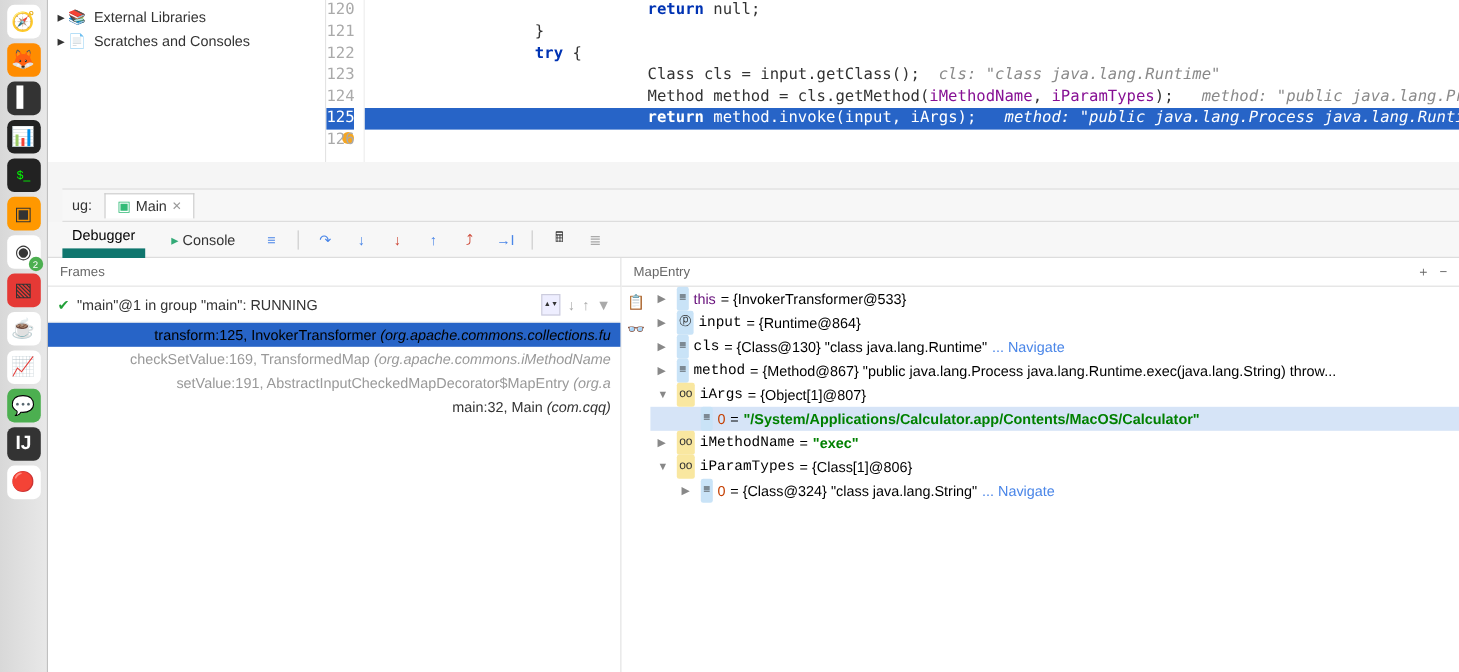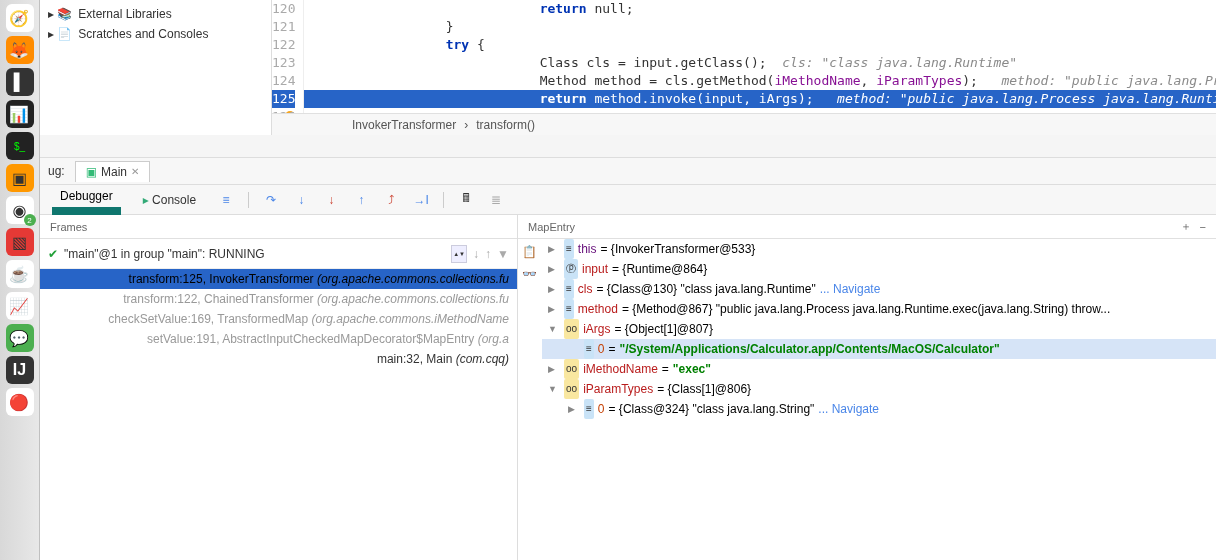--- a/index.html
+++ b/index.html
@@ -32,21 +32,21 @@
 .gutter-bp { display:inline-block; width:10px; height:10px; background:#f5a623; border-radius:50%; margin-left:4px; }
 .code { flex:1; position:relative; }
 .code-line { height:18px; line-height:18px; white-space:pre; padding-left:16px; }
 .hl-exec { background:#2764c7; color:#fff; }
 .hl-exec .kw, .hl-exec .comment, .hl-exec .id { color:#fff; }
 .kw { color:#0033b3; font-weight:bold; }
 .id { color:#871094; }
 .comment { color:#8a8a8a; font-style:italic; }
 .breadcrumb { position:absolute; bottom:0; left:0; right:0; height:22px; background:#f7f7f7; border-top:1px solid #e0e0e0; display:flex; align-items:center; padding-left:80px; gap:8px; color:#555; }
 
-.dbg-tabs { position:absolute; left:40px; top:157px; right:0; height:28px; background:#f7f7f7; border-top:1px solid #ddd; border-bottom:1px solid #ddd; display:flex; align-items:center; padding-left:8px; gap:10px; }
+.dbg-tabs { position:absolute; left:52px; top:157px; right:0; height:28px; background:#f7f7f7; border-top:1px solid #ddd; border-bottom:1px solid #ddd; display:flex; align-items:center; padding-left:8px; gap:10px; }
 .dbg-main-tab{background:#fff;border:1px solid #ccc;border-bottom:none;padding:3px 10px;display:flex;align-items:center;gap:4px;}
 .dbg-close{color:#999;font-size:10px;}
 
 .dbg-toolbar { position:absolute; left:40px; top:185px; right:0; height:30px; background:#f7f7f7; border-bottom:1px solid #ddd; display:flex; align-items:center; padding-left:12px; gap:14px; }
 .dbg-tab { padding:4px 8px; cursor:pointer; }
 .dbg-tab.active { color:#000; border-bottom:8px solid #0f766e; }
 .tb-icon{width:16px;height:16px;display:flex;align-items:center;justify-content:center;cursor:pointer;}
 
 .frames { position:absolute; left:40px; top:215px; width:478px; bottom:0; background:#fff; border-right:1px solid #ddd;text-align:right; }
 .panel-hdr{height:24px;border-bottom:1px solid #e0e0e0;display:flex;align-items:center;padding:0 10px;color:#666;font-size:11px;}
@@ -63,21 +63,21 @@
 
 .vars { position:absolute; left:518px; top:215px; right:0; bottom:0; background:#fff; }
 .var-tools { position:absolute; left:0; top:24px; width:24px; display:flex; flex-direction:column; gap:8px; padding-top:6px; align-items:center; }
 .var-tree { position:absolute; left:24px; top:24px; right:0; bottom:0; }
 .var-row { height:20px; line-height:20px; display:flex; align-items:center; gap:4px; padding-left:6px; white-space:nowrap; }
 .var-row.sel{background:#d6e4f7;}
 .exp{width:12px;color:#888;cursor:pointer;font-size:9px;}
 .vk-this{color:#660e7a;font-weight:normal;}
 .vk-field{background:#f9e7a0;border-radius:2px;padding:0 2px;font-size:10px;}
 .vk-obj{background:#c9e3f7;border-radius:2px;padding:0 2px;font-size:10px;}
-.var-name{color:#b91c1c;}
+.var-name{color:#000000;font-family:Liberation Mono, monospace;}
 .var-val{color:#000;}
 .var-str{color:#008000;font-weight:bold;}
 .var-link{color:#4a86e8;cursor:pointer;}
 .var-idx{color:#c43e00;}
 .gear-icon{position:absolute;right:6px;top:161px;color:#888;cursor:pointer;}
 </style>
 </head>
 <body>
 
 <div class="dock">
@@ -119,25 +119,20 @@
     </div>
   <div class="code mono" id="codebody">
       <div class="code-line">                            <span class="kw">return</span><span class=""> null;</span></div>
       <div class="code-line">                }</div>
       <div class="code-line">                <span class="kw">try</span><span class=""> {</span></div>
       <div class="code-line">                            Class cls = input.getClass();  <span class="comment">cls: "class java.lang.Runtime"</span></div>
       <div class="code-line">                            Method method = cls.getMethod(<span class="id">iMethodName</span>, <span class="id">iParamTypes</span>);   <span class="comment">method: "public java.lang.Process java.lang.Runtime.ex</span></div>
       <div class="code-line hl-exec">                            <span class="kw">return</span><span class=""> method.in</span><span class="">v</span><span class="">oke(input, </span><span class="id">iArgs</span><span class="">);   </span><span class="comment">method: "public java.lang.Process java.lang.Runtime.exec(java.lang.String)</span></div>
       <div class="code-line">                </div>
     </div>
-  <div class="breadcrumb">
-    <span>InvokerTransformer</span>
-    <span>›</span>
-    <span>transform()</span>
-  </div>
 </div>
 
 <span class="gear-icon">⚙</span>
 
 <div class="dbg-tabs">
   <span>ug:</span>
   <div class="dbg-main-tab">
     <span style="color:#3b7;">▣</span>
     <span>Main</span>
     <span class="dbg-close">✕</span>
@@ -167,21 +162,20 @@
       <span class="chk">✔</span>
       <span>"main"@1 in group "main": RUNNING</span>
     </div>
     <span class="spin">▲▼</span>
     <span class="frm-icon">↓</span>
     <span class="frm-icon">↑</span>
     <span class="frm-icon">▼</span>
   </div>
   <div class="frame-list" id="frame-list">
       <div class="frame-row sel">transform:125, InvokerTransformer <span class="frame-pkg">(org.apache.commons.collections.fu</span></div>
-      <div class="frame-row dim">transform:122, ChainedTransformer <span class="frame-pkg">(org.apache.commons.collections.fu</span></div>
       <div class="frame-row dim">checkSetValue:169, TransformedMap <span class="frame-pkg">(org.apache.commons.iMethodName</span></div>
       <div class="frame-row dim">setValue:191, AbstractInputCheckedMapDecorator$MapEntry <span class="frame-pkg">(org.a</span></div>
       <div class="frame-row">main:32, Main <span class="frame-pkg">(com.cqq)</span></div>
     </div>
 </div>
 
 <div class="vars">
   <div class="panel-hdr">
     <span>MapEntry</span>
     <span style="margin-left:auto;">＋</span>

